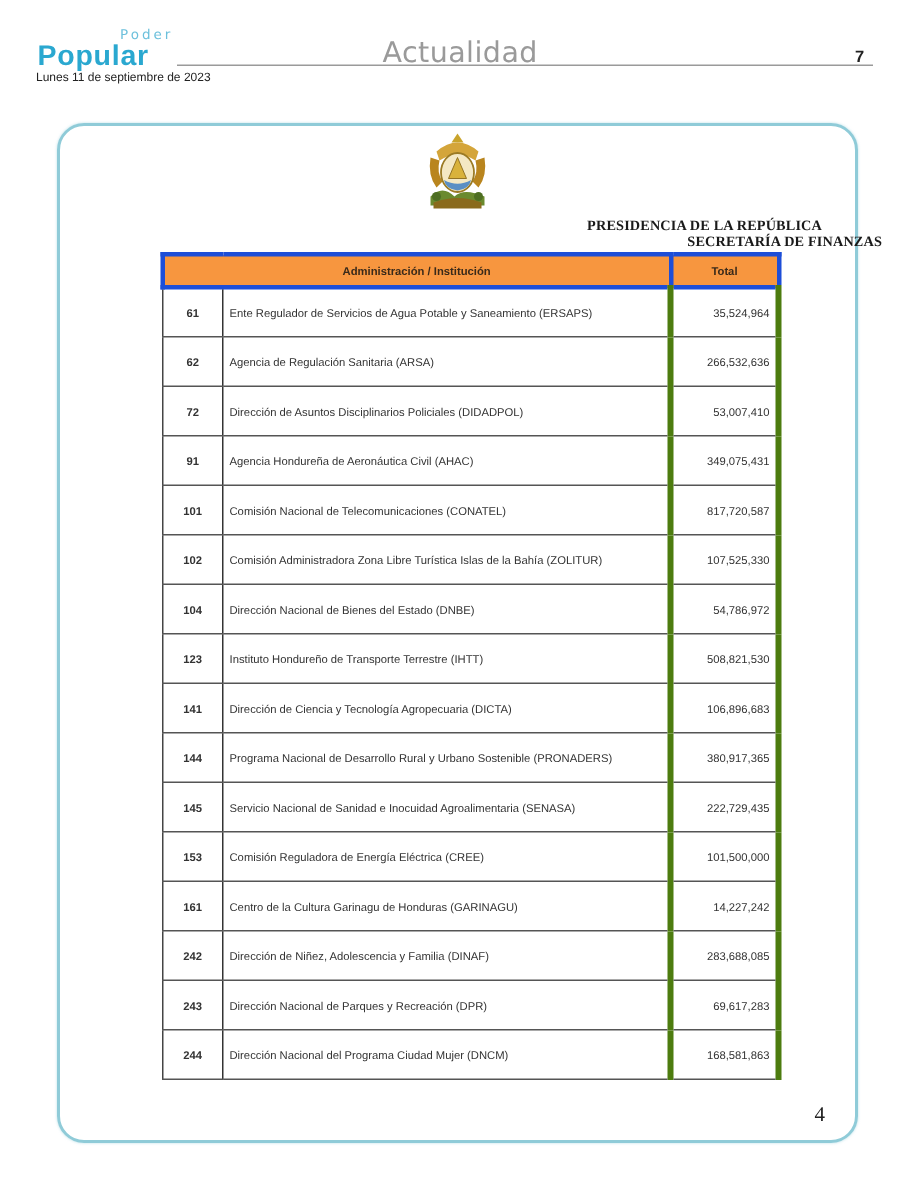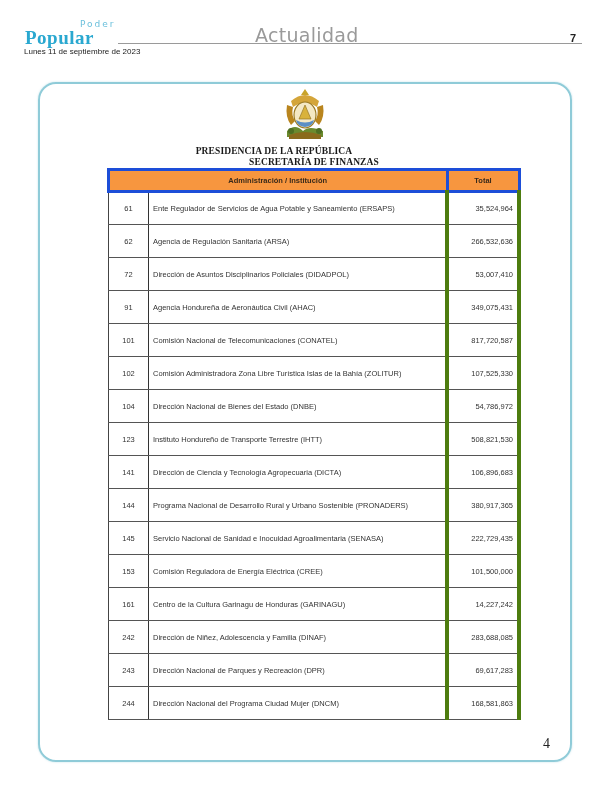--- a/index.html
+++ b/index.html
@@ -3,41 +3,41 @@
   <meta charset="utf-8">
   <style>
     * { box-sizing: border-box; margin: 0; padding: 0; }
     html, body { width: 610px; height: 800px; background: #ffffff; overflow: hidden; }
     body { position: relative; font-family: "Liberation Sans", sans-serif; color: #222; }
 
     
     .masthead { position: absolute; left: 0; top: 0; width: 610px; height: 62px; }
     .logo { position: absolute; left: 25px; top: 22px; }
     .logo-poder { position: absolute; left: 22px; top: -3px; font-family: "DejaVu Sans", sans-serif; font-size: 9px; letter-spacing: 2px; color: #6cc0dc; padding-left: 33px; }
-    .logo-popular { position: absolute; left: 0; top: 5px; font-family: Liberation Serif, serif; font-weight: bold; font-size: 19px; letter-spacing: 0.5px; color: #2aa8d0; white-space: nowrap; }
+    .logo-popular { position: absolute; left: 0; top: 5px; font-family: Liberation Sans, sans-serif; font-weight: bold; font-size: 19px; letter-spacing: 0.5px; color: #2aa8d0; white-space: nowrap; }
     .header-rule { position: absolute; left: 118px; right: 28px; top: 43px; height: 1px; background: #9a9a9a; }
     .section-title { position: absolute; left: 255px; top: 24px; font-family: "DejaVu Sans", sans-serif; font-size: 19px; color: #9a9a9a; letter-spacing: 0.3px; }
     .page-num { position: absolute; left: 570px; top: 32px; font-family: "Liberation Sans", sans-serif; font-weight: bold; font-size: 11px; color: #222; }
     .date { position: absolute; left: 24px; top: 47px; font-size: 8px; color: #222; }
 
     
     .frame { position: absolute; left: 38px; top: 82px; width: 534px; height: 680px; border: 2px solid #8fcbd8; border-radius: 18px; box-shadow: 0 0 2px rgba(143,203,216,0.6); }
 
     
     .emblem { position: absolute; left: 283px; top: 87px; width: 44px; height: 56px; }
 
-    .doc-title { position: absolute; left: 0; width: 548px; text-align: center; font-family: "Liberation Serif", serif; font-weight: bold; font-size: 9.5px; color: #1a1a1a; letter-spacing: 0.1px; }
+    .doc-title { position: absolute; left: 0; width: 548px; text-align: right; font-family: "Liberation Serif", serif; font-weight: bold; font-size: 9.5px; color: #1a1a1a; letter-spacing: 0.1px; }
     .doc-title.l1 { top: 146px; }
     .doc-title.l2 { top: 157px; margin-left: 40px; }
 
     
     .tbl { position: absolute; left: 107px; top: 168px; width: 414px; border-collapse: collapse; }
     .tbl th { background: #f7963f; color: #3a2a1a; font-weight: bold; font-size: 7.5px; height: 22px; border: 3px solid #1d4ed8; text-align: center; }
     .tbl td { height: 33px; font-size: 7.5px; color: #333; border-left: 1px solid #444; border-right: 4px solid #4d7c0f; border-bottom: 1.5px solid #555; }
-    .tbl td.code { width: 40px; text-align: center; border-right: 1.5px solid #333; }
+    .tbl td.code { width: 40px; text-align: center; border-right: 1.5px solid #333; font-weight: bold; }
     .tbl td.name { padding-left: 4px; }
     .tbl td.total { width: 72px; text-align: right; padding-right: 4px; border-left: 1.5px solid #333; }
 
     .foot-page { position: absolute; left: 543px; top: 736px; font-family: "Liberation Serif", serif; font-size: 14px; color: #222; }
   </style>
 </head>
 <body>
 
 <div class="masthead">
   <div class="logo">

